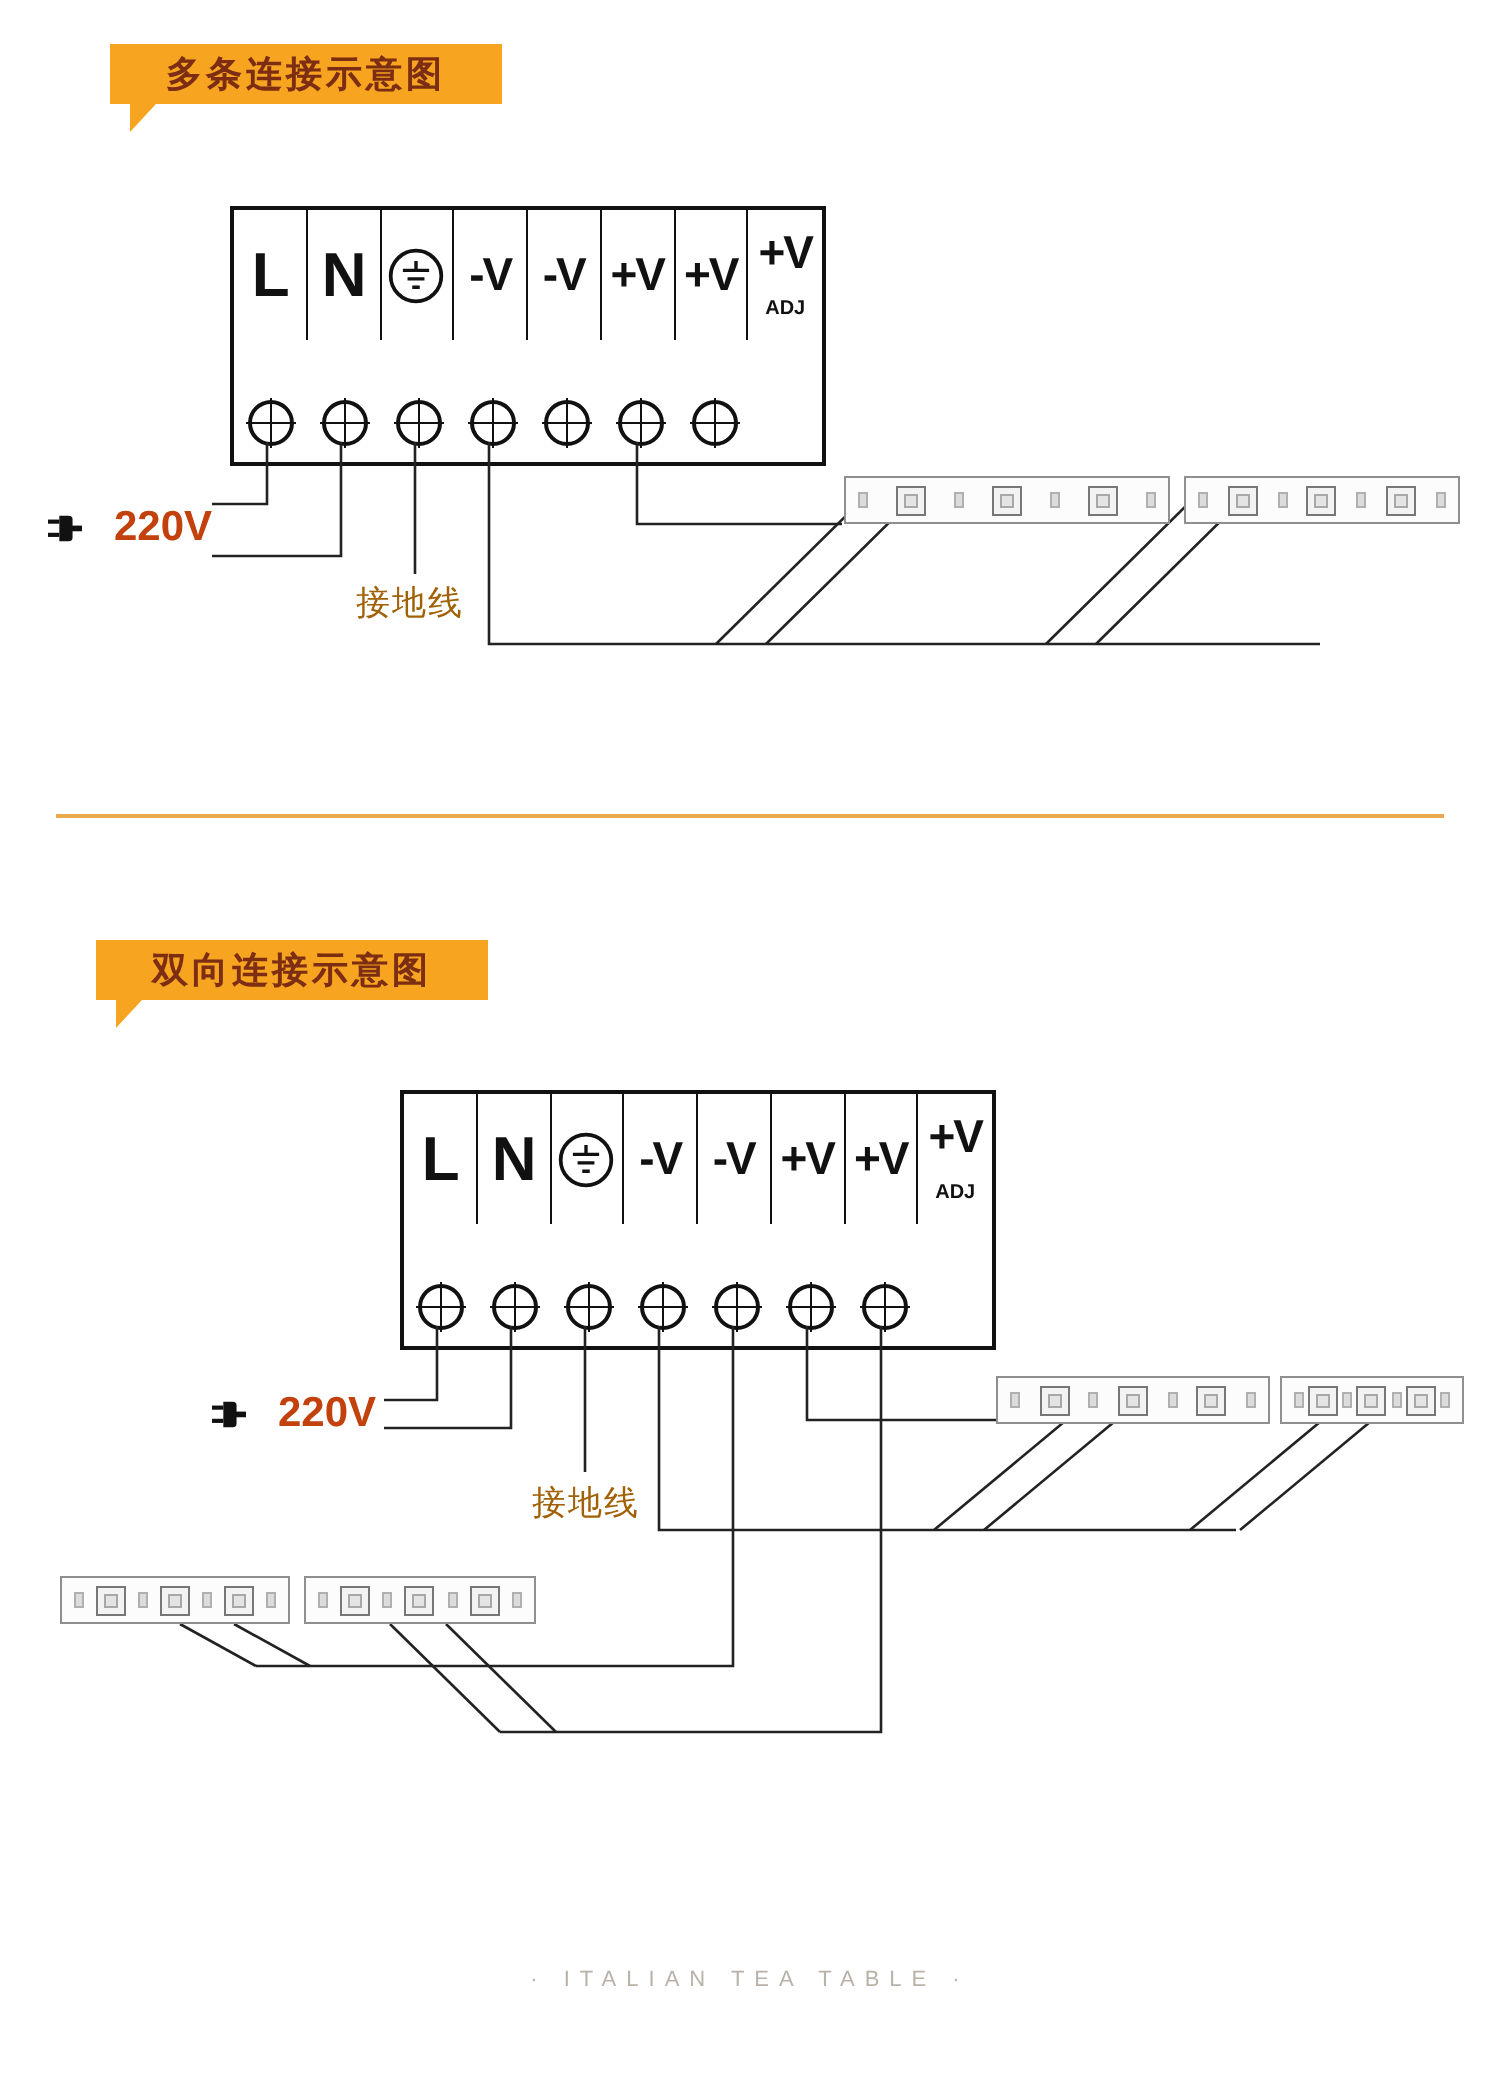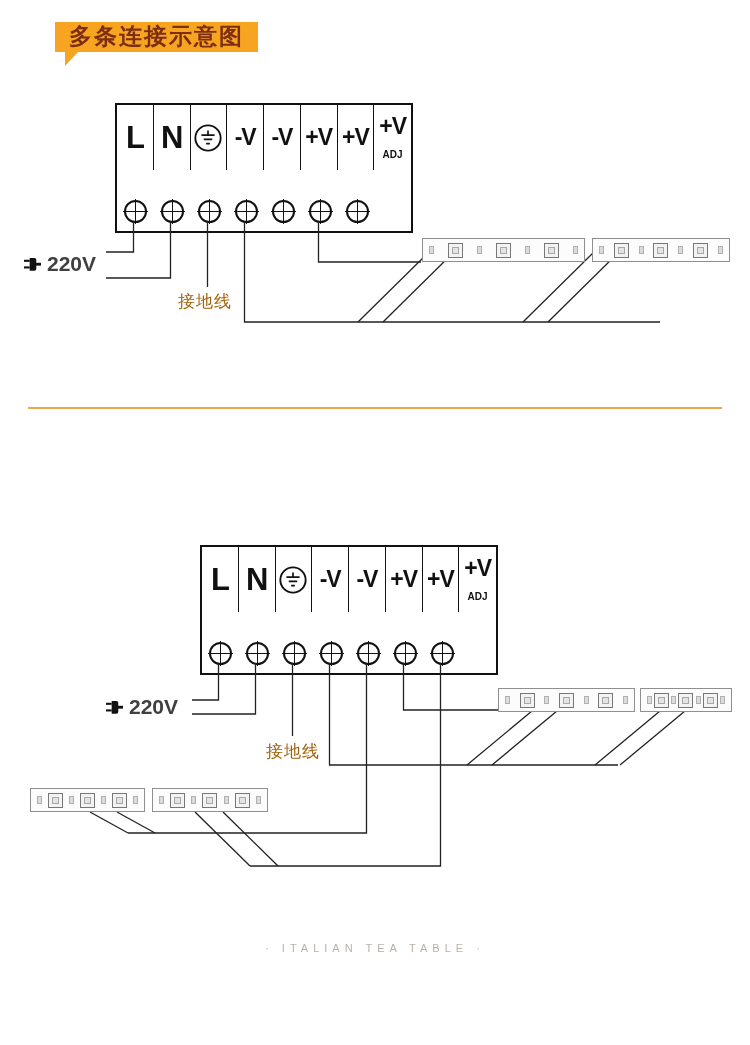--- a/index.html
+++ b/index.html
@@ -8,21 +8,21 @@
     --divider:#e9a94c;
     --wire:#222222;
   }
   *{box-sizing:border-box;}
   html,body{margin:0;padding:0;background:#ffffff;}
   body{font-family:"Liberation Sans","DejaVu Sans",sans-serif;color:#111;}
   .canvas{position:relative;width:750px;height:1045px;background:#fff;overflow:hidden;margin:0 auto;}
 
   
   .banner{position:absolute;background:var(--banner-bg);color:var(--banner-text);
-    font-weight:bold;font-size:23px;letter-spacing:2px;padding:4px 14px;line-height:22px;font-family:Liberation Serif, serif;}
+    font-weight:bold;font-size:18px;letter-spacing:2px;padding:4px 28px;line-height:22px;}
   .banner::after{content:"";position:absolute;top:100%;left:10px;width:0;height:0;
     border-top:14px solid var(--banner-bg);border-right:13px solid transparent;}
 
   
   .tblock{position:absolute;width:298px;height:130px;border:2px solid #111;background:#fff;}
   .trow{display:flex;height:65px;}
   .tcell{width:37px;height:65px;border-right:1.5px solid #111;display:flex;flex-direction:column;
     align-items:center;justify-content:center;font-weight:bold;font-size:23px;letter-spacing:-1px;line-height:1;}
   .tcell:last-child{border-right:none;}
   .tcell.big{font-size:31px;}
@@ -31,32 +31,32 @@
   .tscrews{position:absolute;left:0;top:95px;display:flex;padding-left:7px;gap:14px;}
   .screw{width:23px;height:23px;border:2px solid #111;border-radius:50%;position:relative;background:#fff;flex:none;}
   .screw::before{content:"";position:absolute;left:-3px;right:-3px;top:50%;margin-top:-0.75px;height:1.5px;background:#111;}
   .screw::after{content:"";position:absolute;top:-3px;bottom:-3px;left:50%;margin-left:-0.75px;width:1.5px;background:#111;}
 
   
   .wires{position:absolute;left:0;top:0;pointer-events:none;}
   .wires path{stroke:var(--wire);stroke-width:1.3;fill:none;}
 
   
-  .vlabel{position:absolute;display:flex;align-items:center;gap:6px;font-size:21px;font-weight:bold;color:#404040;}
+  .vlabel{position:absolute;display:flex;align-items:center;gap:16px;font-size:21px;font-weight:bold;color:#c2410c;}
   .gnd-label{position:absolute;font-size:17px;color:#a16207;letter-spacing:1px;}
 
   
   .led-strip{position:absolute;height:24px;border:1px solid #8f8f8f;background:#fcfcfc;
     display:flex;align-items:center;justify-content:space-between;padding:0 6px;}
   .pad{width:5px;height:8px;background:#dcdcdc;border:1px solid #b0b0b0;flex:none;}
   .led{width:15px;height:15px;background:#f3f3f3;border:1px solid #777;position:relative;flex:none;}
   .led::after{content:"";position:absolute;left:3px;top:3px;right:3px;bottom:3px;border:1px solid #a8a8a8;background:#e4e4e4;}
 
   .divider{position:absolute;height:2px;background:var(--divider);}
-  .footer{position:absolute;top:942px;left:0;width:100%;text-align:center;
+  .footer{position:absolute;top:984px;left:0;width:100%;text-align:center;
     font-size:11px;letter-spacing:5px;color:#b9b2a8;}
 </style>
 </head>
 <body>
 
 <div class="canvas">
 
   <div class="banner" style="left:55px;top:22px;">
     <span>多条连接示意图</span>
   </div>
@@ -84,20 +84,23 @@
         <span class="screw"></span>
         <span class="screw"></span>
         <span class="screw"></span>
         <span class="screw"></span>
         <span class="screw"></span>
         <span class="screw"></span>
         <span class="screw"></span>
       </div>
   </div>
 
+  <div class="banner" style="left:48px;top:470px;">
+    <span>双向连接示意图</span>
+  </div>
 
   <div class="tblock" style="left:200px;top:545px;">
     <div class="trow">
       <div class="tcell big">L</div>
       <div class="tcell big">N</div>
       <div class="tcell">
         <svg class="gnd-icon" width="30" height="30" viewBox="0 0 32 32">
           <circle cx="16" cy="16" r="13.5" fill="none" stroke="#111" stroke-width="2"></circle>
           <path d="M16 8 V13 M9 13 H23 M11.5 17.5 H20.5 M14 22 H18" stroke="#111" stroke-width="1.8" fill="none"></path>
         </svg>

